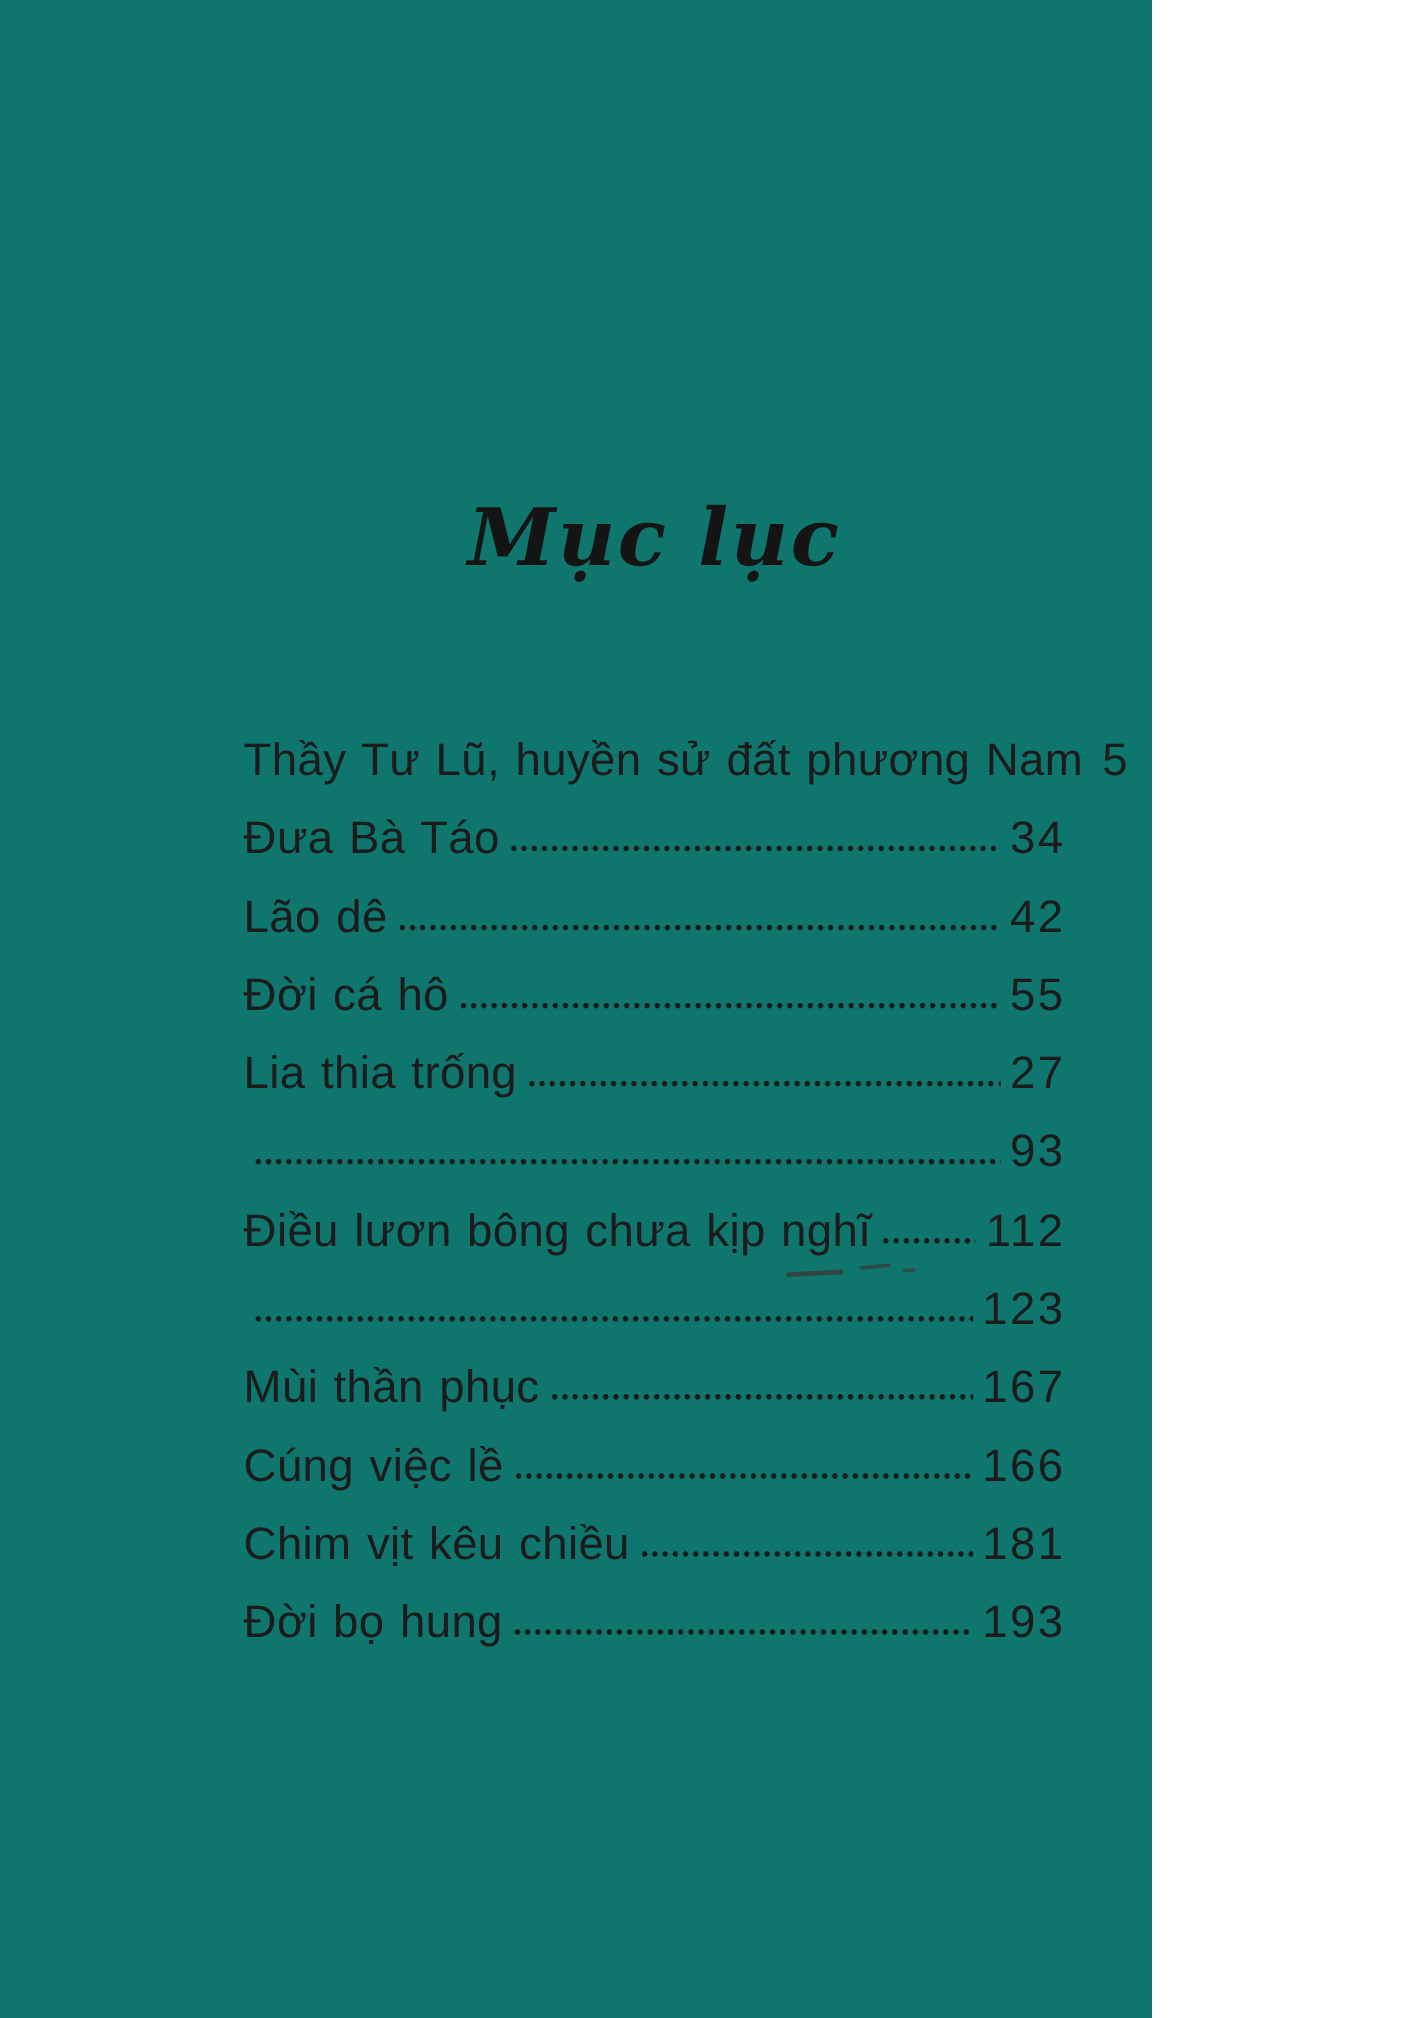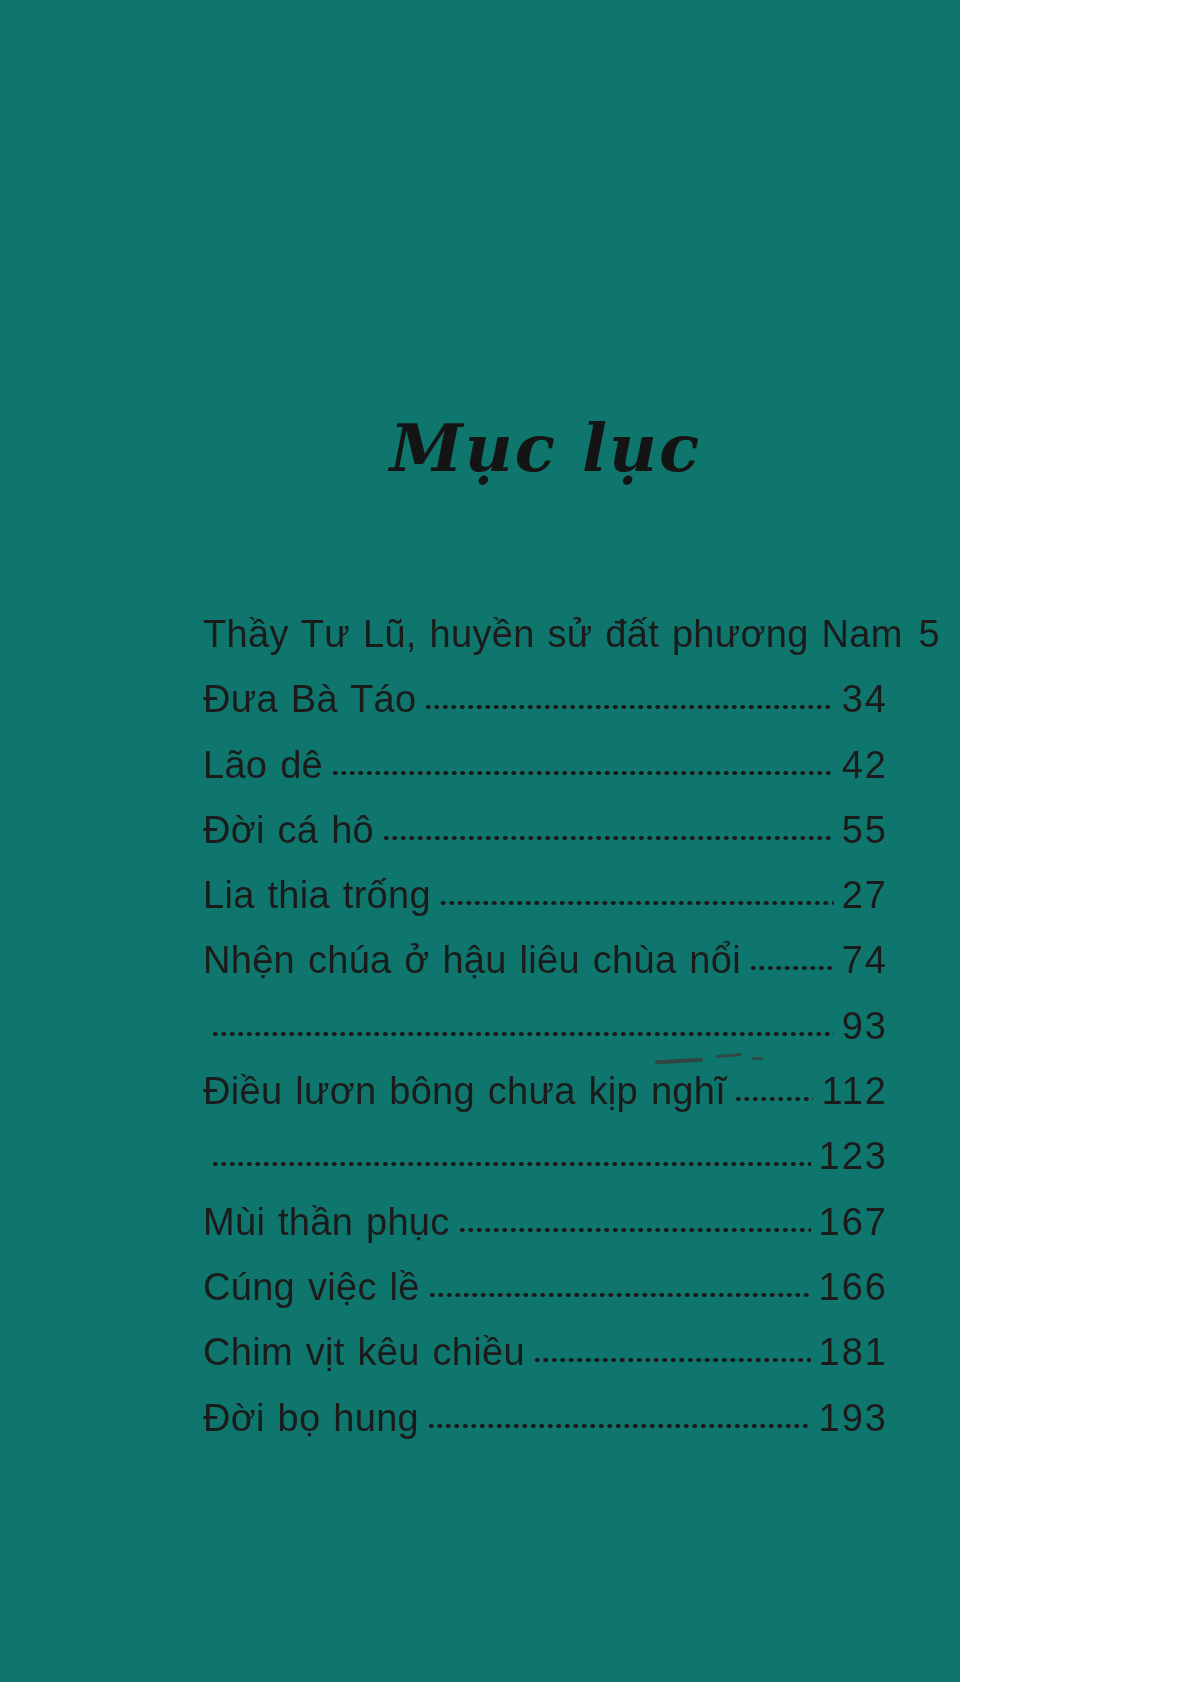--- a/index.html
+++ b/index.html
@@ -106,25 +106,20 @@
       <span class="leader"></span>
       <span class="n">55</span>
     </div>
 
     <div class="row">
       <span class="t">Lia thia trống</span>
       <span class="leader"></span>
       <span class="n">27</span>
     </div>
 
-    <div class="row">
-      <span class="t">Nhện chúa ở hậu liêu chùa nổi</span>
-      <span class="leader"></span>
-      <span class="n">74</span>
-    </div>
 
 
     <div class="row">
       <span class="leader"></span>
       <span class="n">93</span>
     </div>
 
     <div class="row">
       <span class="t">Điều lươn bông chưa kịp nghĩ</span>
       <span class="leader"></span>

